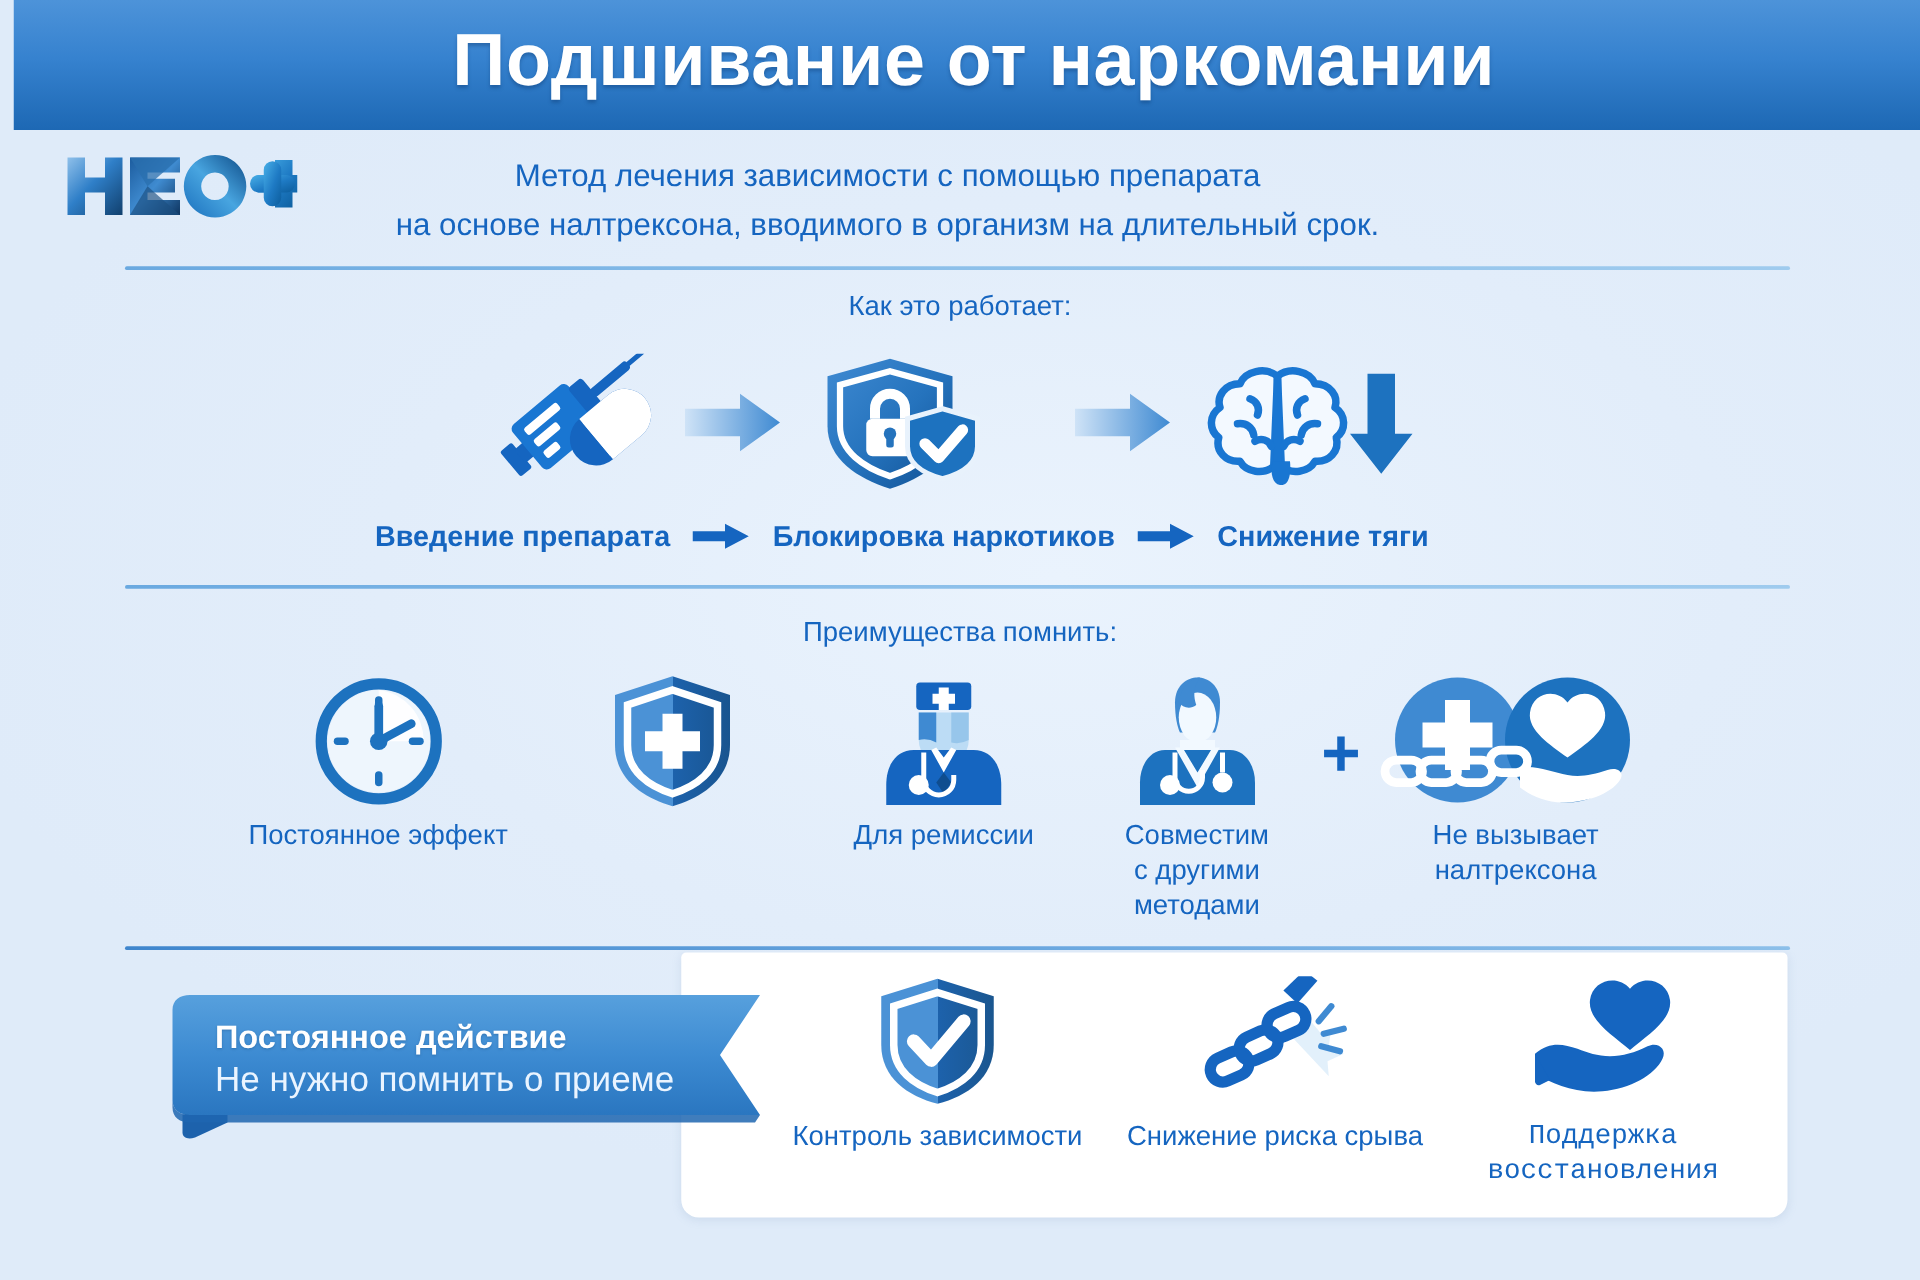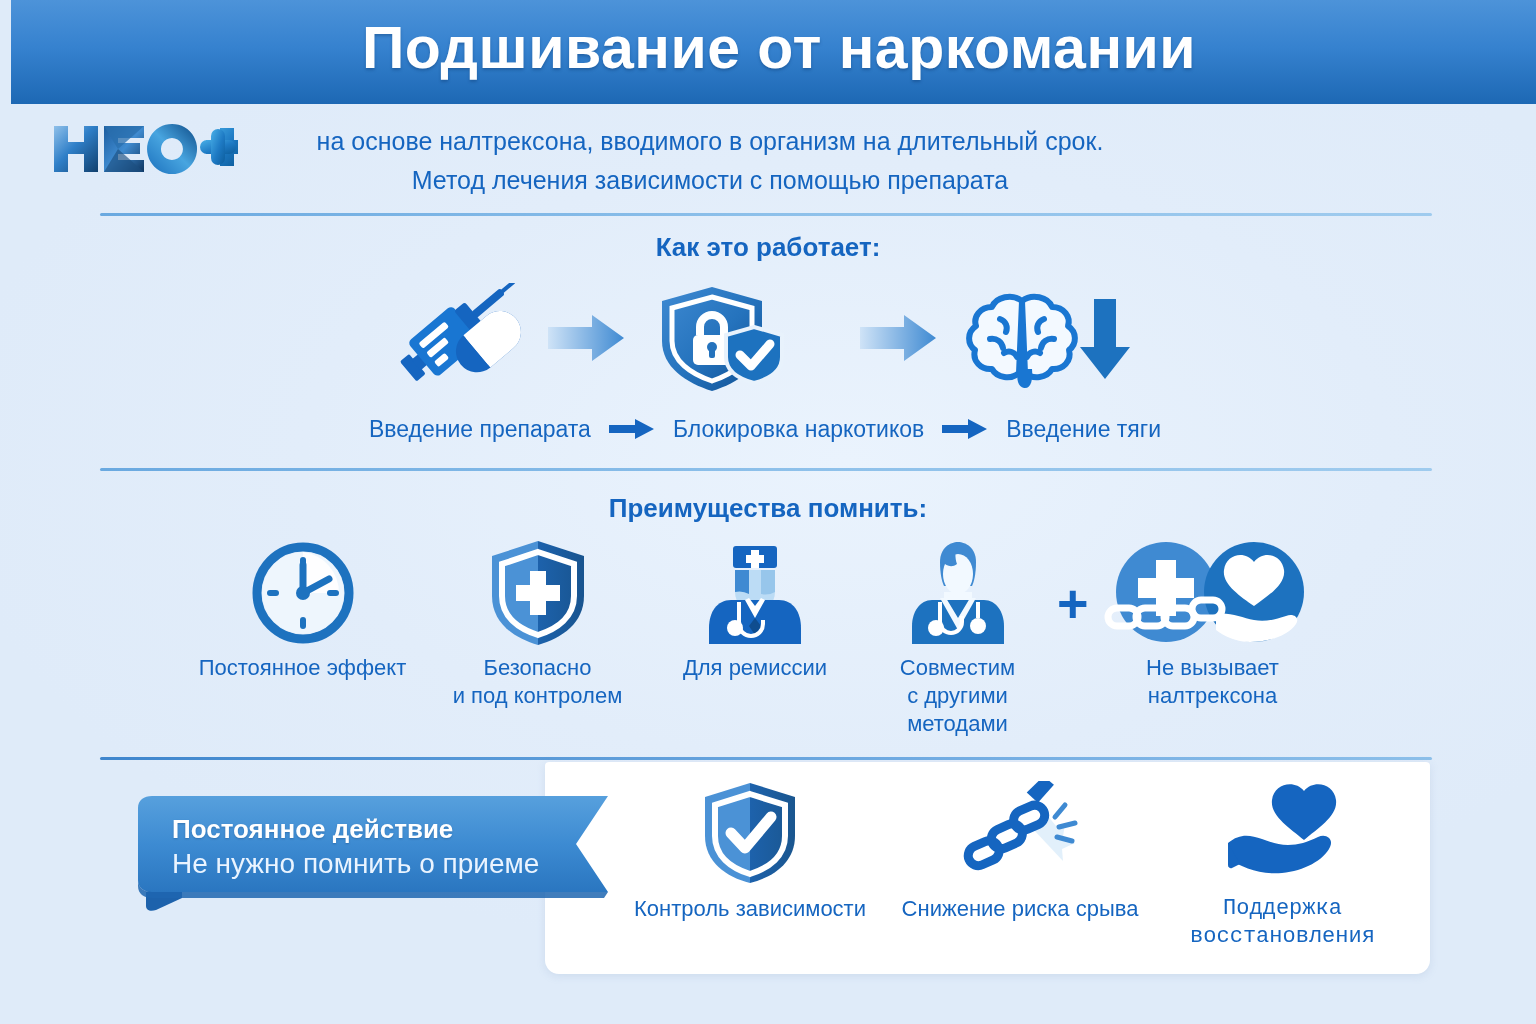--- a/index.html
+++ b/index.html
@@ -55,39 +55,39 @@
     border-radius:2px;
   }
   .divider.d1 { top:213px; }
   .divider.d2 { top:468px; }
   .divider.d3 { top:757px; background:linear-gradient(90deg,#3f86cd 0%,#6fabe2 60%,#8dc0ea 100%);}
 
   
   .section-heading {
     position:absolute; left:0; right:0;
     text-align:center;
-    color:#1565c0; font-weight:bold; font-size:26px;
+    color:#1565c0; font-weight:normal; font-size:22px;
   }
   .sh-how { top:232px; }
   .sh-benefits { top:493px; }
 
   
   .how-icons {
     position:absolute; left:330px; top:283px; width:870px; height:110px;
   }
   .how-icon { position:absolute; top:0; }
   .hi-1 { left:48px; }
   .hi-arrow1 { left:218px; top:30px; }
   .hi-2 { left:320px; }
   .hi-3 { left:530px; top:30px; }
   .hi-4 { left:630px; }
 
   .how-labels {
     position:absolute; left:300px; top:412px; width:930px; height:34px;
-    display:flex; align-items:center; justify-content:center; gap:18px;
+    display:flex; align-items:center; gap:18px;font-weight:bold;
   }
   .how-label {
     color:#1565c0; font-size:23px; white-space:nowrap;
   }
   .lbl-arrow { display:flex; align-items:center; }
 
   
   .benefits {
     position:absolute; left:185px; top:540px; width:1180px; height:200px;
   }
@@ -179,22 +179,22 @@
 
       <path d="M124 6 a25 25 0 1 0 0.1 0 Z M124 20 a11 11 0 1 1 -0.1 0 Z" fill="url(#lg3)"></path>
 
       <path d="M158 22 L172 22 L172 10 L186 10 L186 22 L190 22 L190 36 L186 36 L186 48 L172 48 L172 36 L158 36 Z" fill="url(#lg4)"></path>
       <rect x="152" y="22" width="36" height="14" rx="7" fill="url(#lg4)"></rect>
       <rect x="163" y="11" width="14" height="36" rx="7" fill="url(#lg4)"></rect>
     </svg>
   </div>
 
   <div class="intro">
+    <div>Метод лечения зависимости с помощью препарата</div>
     <div>на основе налтрексона, вводимого в организм на длительный срок.</div>
-    <div>Метод лечения зависимости с помощью препарата</div>
   </div>
 
   <div class="divider d1"></div>
 
   <div class="section-heading sh-how">Как это работает:</div>
 
   <div class="how-icons">
 
     <div class="how-icon hi-1">
       <svg width="150" height="110" viewBox="0 0 150 110">
@@ -287,21 +287,21 @@
       <svg width="46" height="22" viewBox="0 0 46 22">
           <path d="M0 7 h26 V1 L45 11 L26 21 V15 H0 Z" fill="#1565c0"></path>
         </svg>
     </span>
     <span class="how-label">Блокировка наркотиков</span>
     <span class="lbl-arrow">
       <svg width="46" height="22" viewBox="0 0 46 22">
           <path d="M0 7 h26 V1 L45 11 L26 21 V15 H0 Z" fill="#1565c0"></path>
         </svg>
     </span>
-    <span class="how-label">Введение тяги</span>
+    <span class="how-label">Снижение тяги</span>
   </div>
 
   <div class="divider d2"></div>
 
   <div class="section-heading sh-benefits">Преимущества помнить:</div>
 
   <div class="benefits">
 
     <div class="benefit b1">
       <div class="bicon">
@@ -330,22 +330,20 @@
                 <stop offset="50%" stop-color="#4b92d6"></stop>
             <stop offset="50%" stop-color="#1d62ac"></stop>
                 <stop offset="100%" stop-color="#18548f"></stop>
           </linearGradient>
             </defs>
           <path d="M52 3 L98 18 V58 C98 85 76 100 52 107 C28 100 6 85 6 58 V18 Z" fill="url(#sg2)"></path>
           <path d="M52 14 L88 26 V58 C88 79 71 91 52 97 C33 91 16 79 16 58 V26 Z" fill="none" stroke="#ffffff" stroke-width="6"></path>
           <path d="M44 33 h16 v14 h14 v16 h-14 v14 h-16 v-14 h-14 v-16 h14 Z" fill="#ffffff"></path>
         </svg>
       </div>
-      <div class="blabel" style="white-space:pre-line">Безопасно
-и под контролем</div>
     </div>
 
     <div class="benefit b3">
       <div class="bicon">
         <svg width="104" height="106" viewBox="0 0 104 106">
           <rect x="30" y="6" width="44" height="22" rx="3" fill="#1565c0"></rect>
           <path d="M48 10 h8 v5 h5 v8 h-5 v5 h-8 v-5 h-5 v-8 h5 Z" fill="#ffffff"></path>
           <path d="M32 30 h40 v22 a20 20 0 0 1 -40 0 Z" fill="#bcdcf5"></path>
           <path d="M32 30 h14 v24 a20 20 0 0 0 -14 -2 Z" fill="#3f8ad2"></path>
           <path d="M58 30 h14 v22 a20 20 0 0 1 -14 2 Z" fill="#7fb8e4" opacity=".6"></path>

